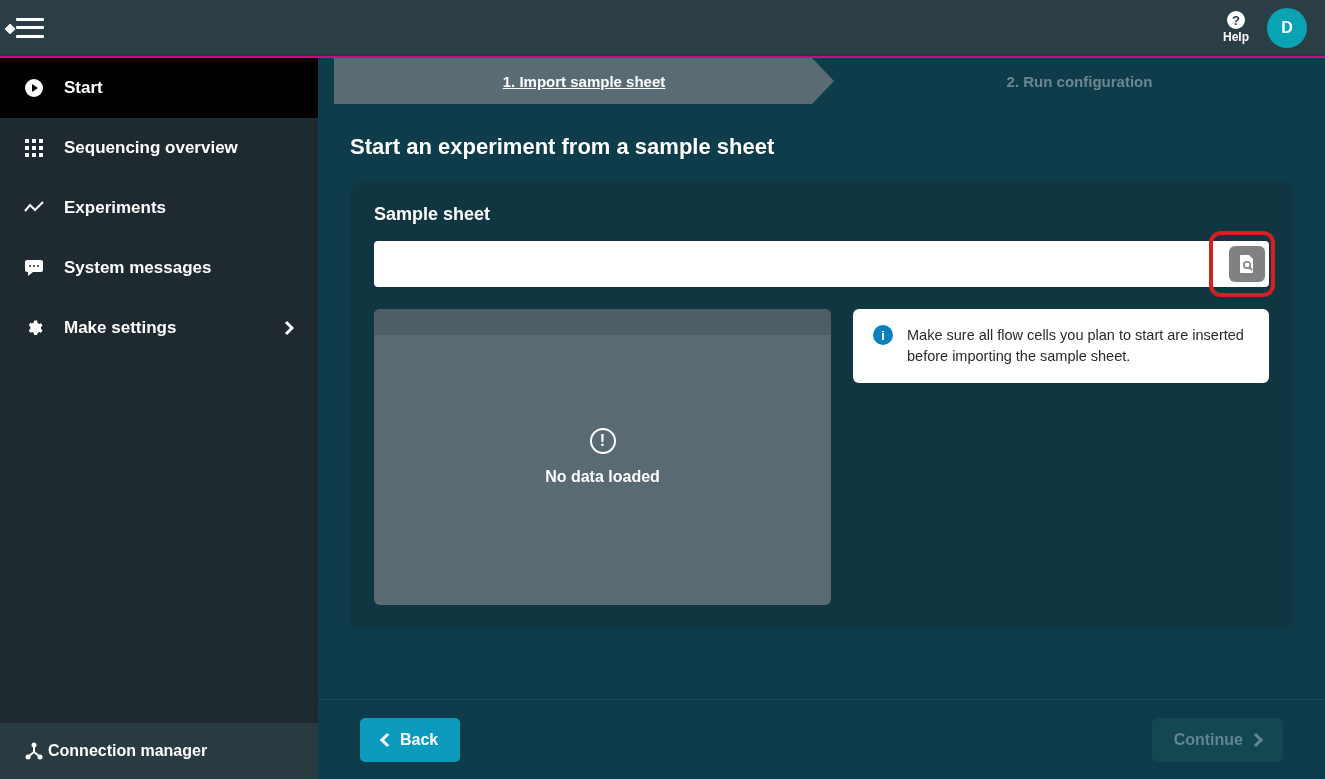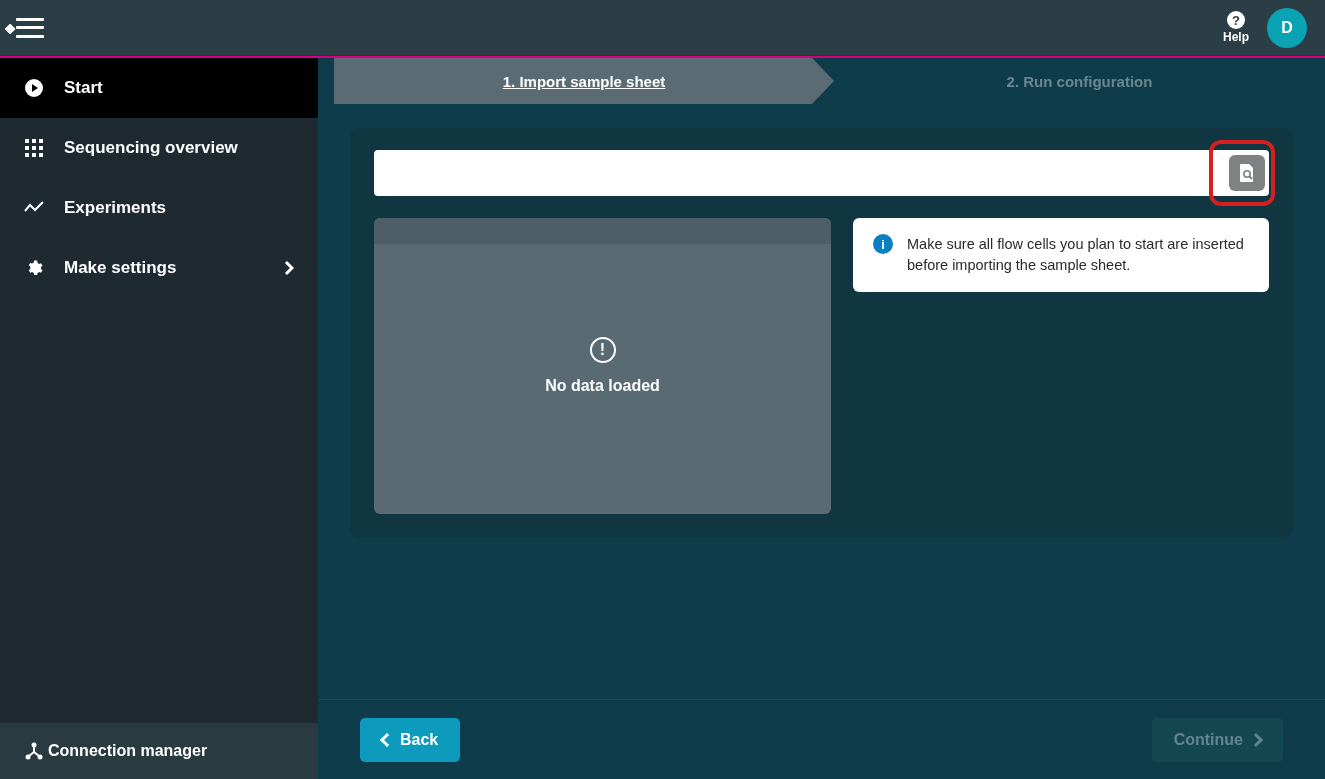--- a/index.html
+++ b/index.html
@@ -141,20 +141,32 @@
       <div class="nav-item">
         <span class="icon">
           <svg width="20" height="14" viewBox="0 0 20 14" fill="none" stroke="#fff" stroke-width="2">
               <polyline points="1,10 6,4 11,9 19,1"></polyline>
             </svg>
         </span>
         <span>Experiments</span>
       </div>
       <div class="nav-item">
         <span class="icon">
+          <svg width="18" height="16" viewBox="0 0 18 16" fill="#fff">
+              <rect x="0" y="0" width="18" height="12" rx="2"></rect>
+              <polygon points="3,12 3,16 8,12"></polygon>
+              <circle cx="5" cy="6" r="1" fill="#1f2a30"></circle>
+              <circle cx="9" cy="6" r="1" fill="#1f2a30"></circle>
+              <circle cx="13" cy="6" r="1" fill="#1f2a30"></circle>
+            </svg>
+        </span>
+        <span>System messages</span>
+      </div>
+      <div class="nav-item">
+        <span class="icon">
           <svg width="18" height="18" viewBox="0 0 24 24" fill="#fff">
               <path d="M12 8a4 4 0 100 8 4 4 0 000-8zm9.4 4a7.5 7.5 0 00-.1-1.3l2.1-1.6-2-3.4-2.5 1a7.6 7.6 0 00-2.2-1.3L16.2 2h-4l-.5 2.6a7.6 7.6 0 00-2.2 1.3l-2.5-1-2 3.4 2.1 1.6A7.5 7.5 0 007 12c0 .4 0 .9.1 1.3L5 14.9l2 3.4 2.5-1c.7.5 1.4 1 2.2 1.3l.5 2.6h4l.5-2.6c.8-.3 1.5-.8 2.2-1.3l2.5 1 2-3.4-2.1-1.6c.1-.4.1-.9.1-1.3z"></path>
             </svg>
         </span>
         <span>Make settings</span>
         <span class="arrow-r">
           <svg width="10" height="16" viewBox="0 0 10 16" fill="none" stroke="#fff" stroke-width="3">
               <polyline points="2,2 8,8 2,14"></polyline>
             </svg>
         </span>
@@ -177,22 +189,24 @@
     <div class="stepper">
       <div class="step active">
         <span>1. Import sample sheet</span>
       </div>
       <div class="step inactive">
         <span>2. Run configuration</span>
       </div>
     </div>
 
     <div class="content">
+      <div class="page-title">Start an experiment from a sample sheet</div>
 
       <div class="card">
+        <div class="card-title">Sample sheet</div>
 
         <div class="input-row">
           <input class="path-input" type="text" value="" style="">
           <div class="browse-wrap">
             <button class="browse-btn">
               <svg width="18" height="20" viewBox="0 0 18 20">
                 <path d="M3 1h8l4 4v13a1 1 0 01-1 1H3a1 1 0 01-1-1V2a1 1 0 011-1z" fill="#fff"></path>
                 <circle cx="9" cy="11" r="3.2" fill="none" stroke="#808182" stroke-width="1.6"></circle>
                 <line x1="11.5" y1="13.5" x2="14" y2="16" stroke="#808182" stroke-width="1.8"></line>
               </svg>

